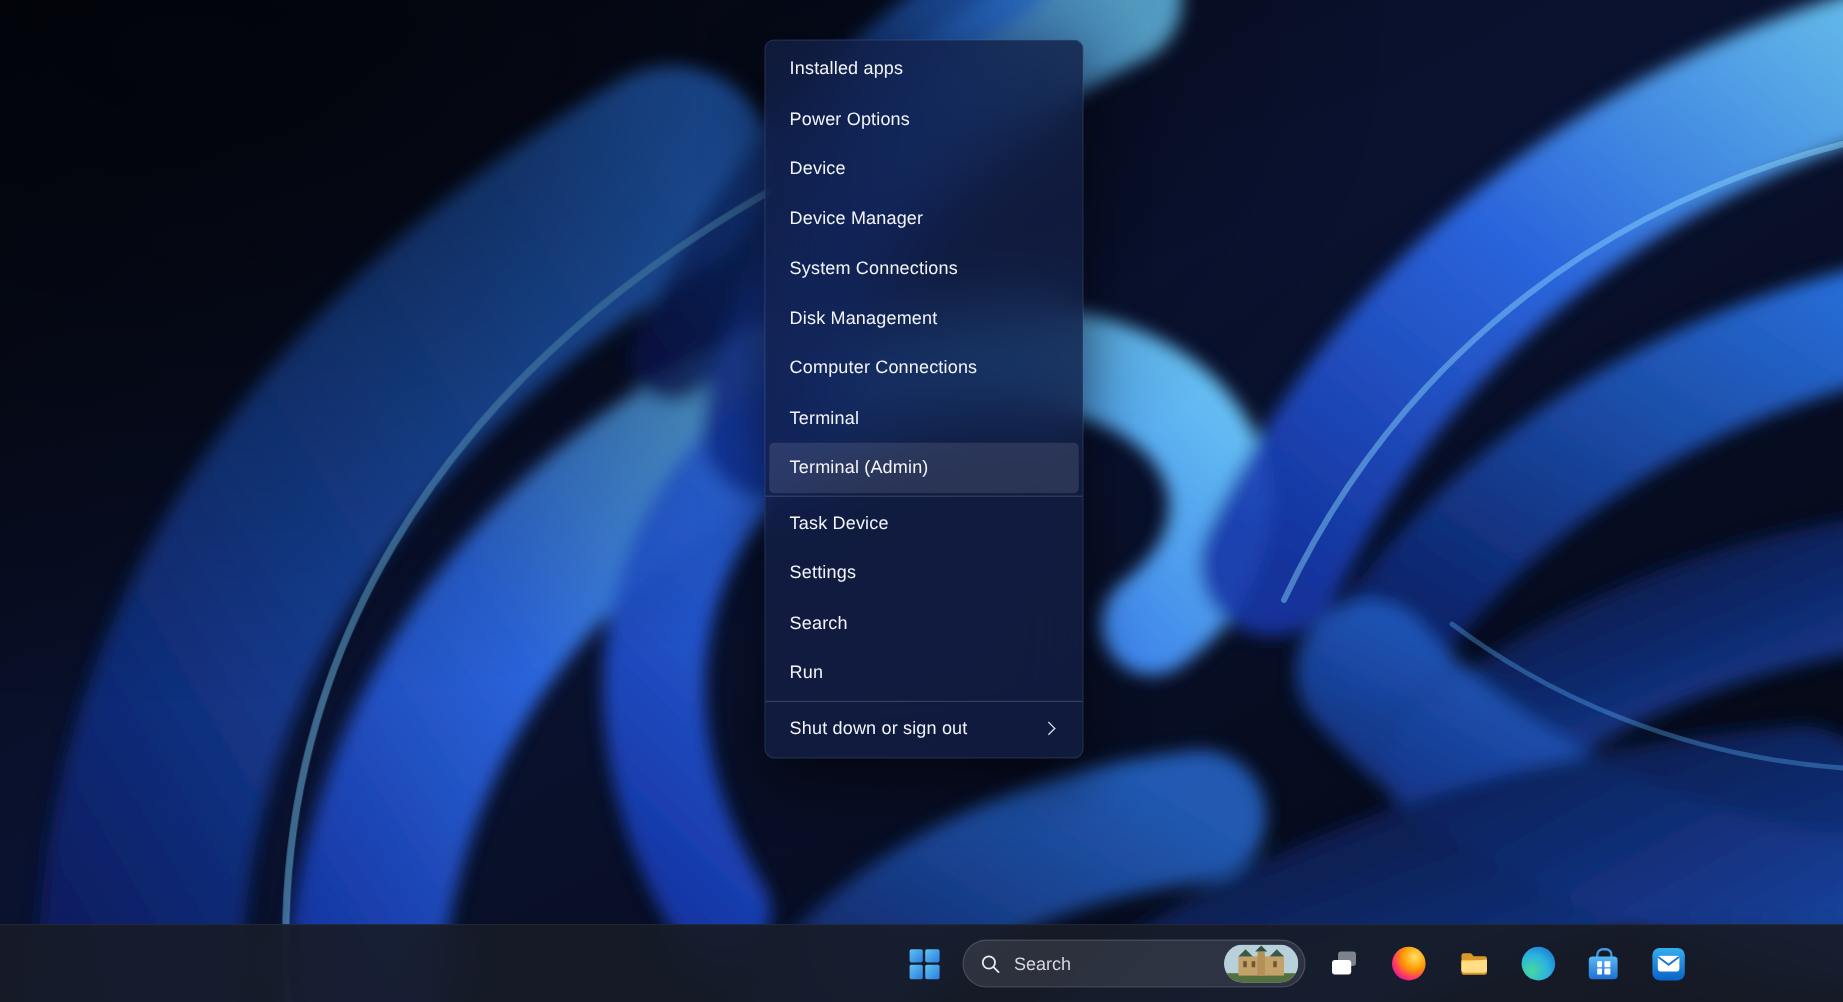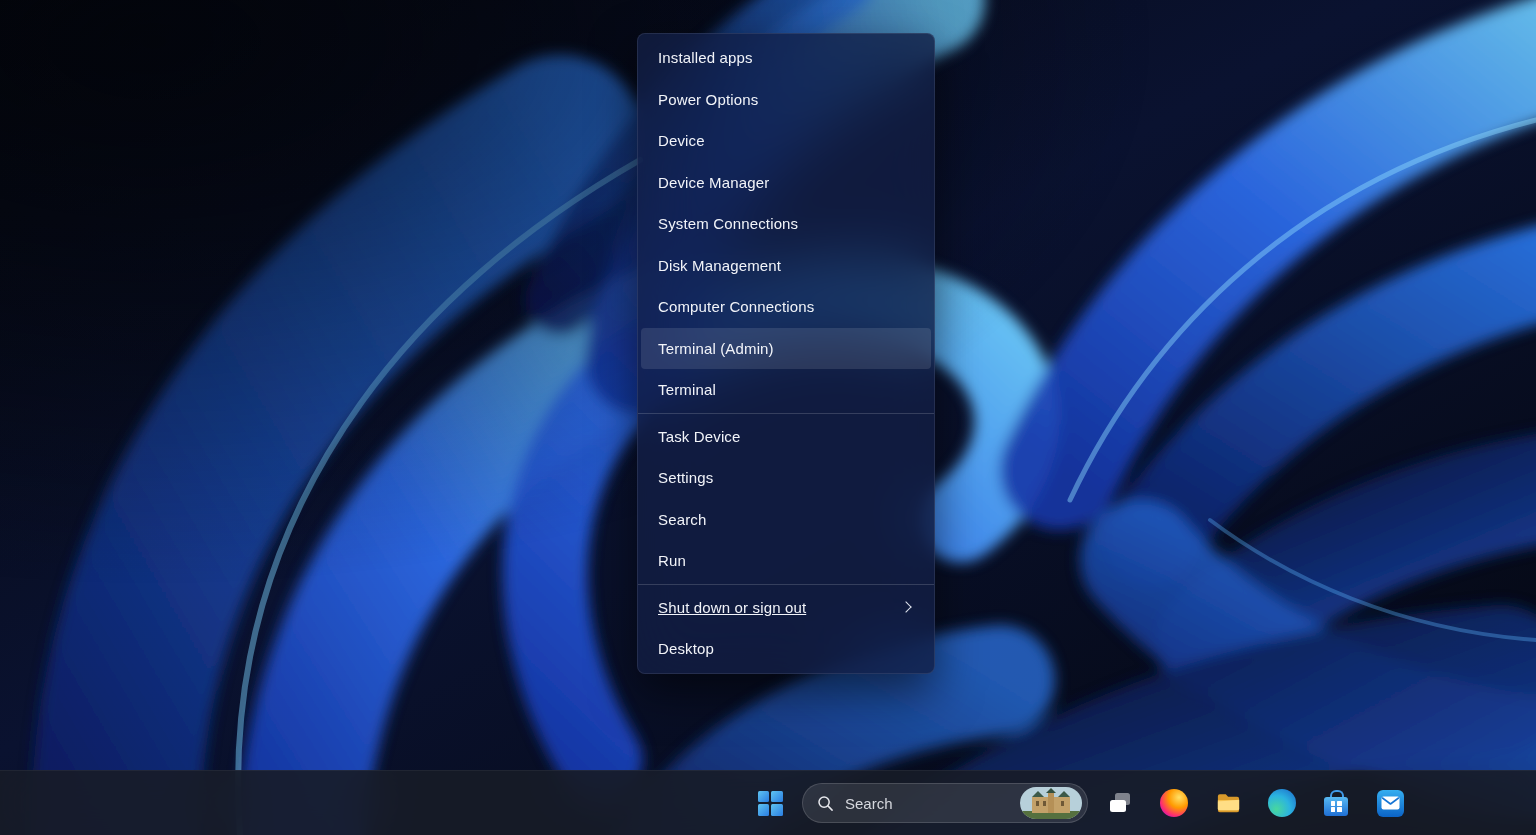--- a/index.html
+++ b/index.html
@@ -9,21 +9,21 @@
     background: #05070d;
     font-family: "Liberation Sans", sans-serif;
     position: relative;
   }
   .wallpaper {
     position: absolute; inset: 0; width: 1536px; height: 835px; display: block;
   }
 
   
   .winx-menu {
-    position: absolute; left: 637px; top: 33px; width: 298px;
+    position: absolute; left: 637px; top: 33px; width: 266px;
     box-sizing: border-box;
     background: rgba(19, 30, 66, 0.80);
     backdrop-filter: blur(28px) saturate(140%);
     -webkit-backdrop-filter: blur(28px) saturate(140%);
     border: 1px solid rgba(255,255,255,0.09);
     border-radius: 8px;
     padding: 3px 0;
     box-shadow: 0 18px 46px rgba(0,0,0,0.55);
     color: #f2f4f9;
     font-size: 15px;
@@ -36,21 +36,21 @@
     letter-spacing: 0.15px;
     cursor: default;
     white-space: nowrap;
   }
   .menu-item.active {
     background: rgba(255,255,255,0.11);
     border-radius: 4px;
     margin: 0 3px;
     padding: 0 17px;
   }
-  .menu-item.with-submenu { justify-content: space-between; text-decoration: underline; }
+  .menu-item.with-submenu { justify-content: space-between; }
   .menu-sep {
     height: 1px;
     background: rgba(255,255,255,0.16);
     margin: 2px 0;
   }
   .chev {
     width: 7px; height: 7px;
     border-top: 1.6px solid #dfe3ec;
     border-right: 1.6px solid #dfe3ec;
     transform: rotate(45deg);
@@ -206,25 +206,25 @@
   </div>
   <div class="menu-item">
     <span>System Connections</span>
   </div>
   <div class="menu-item">
     <span>Disk Management</span>
   </div>
   <div class="menu-item">
     <span>Computer Connections</span>
   </div>
+  <div class="menu-item">
+    <span>Terminal</span>
+  </div>
   <div class="menu-item active">
     <span>Terminal (Admin)</span>
-  </div>
-  <div class="menu-item">
-    <span>Terminal</span>
   </div>
 
   <div class="menu-sep"></div>
 
   <div class="menu-item">
     <span>Task Device</span>
   </div>
   <div class="menu-item">
     <span>Settings</span>
   </div>
@@ -233,23 +233,20 @@
   </div>
   <div class="menu-item">
     <span>Run</span>
   </div>
 
   <div class="menu-sep"></div>
 
   <div class="menu-item with-submenu">
     <span>Shut down or sign out</span>
     <span class="chev"></span>
-  </div>
-  <div class="menu-item">
-    <span>Desktop</span>
   </div>
 
 </div>
 
 <div class="taskbar">
   <div class="taskbar-inner">
 
     <div class="tb-btn">
       <span class="win-logo">
         <span></span>

